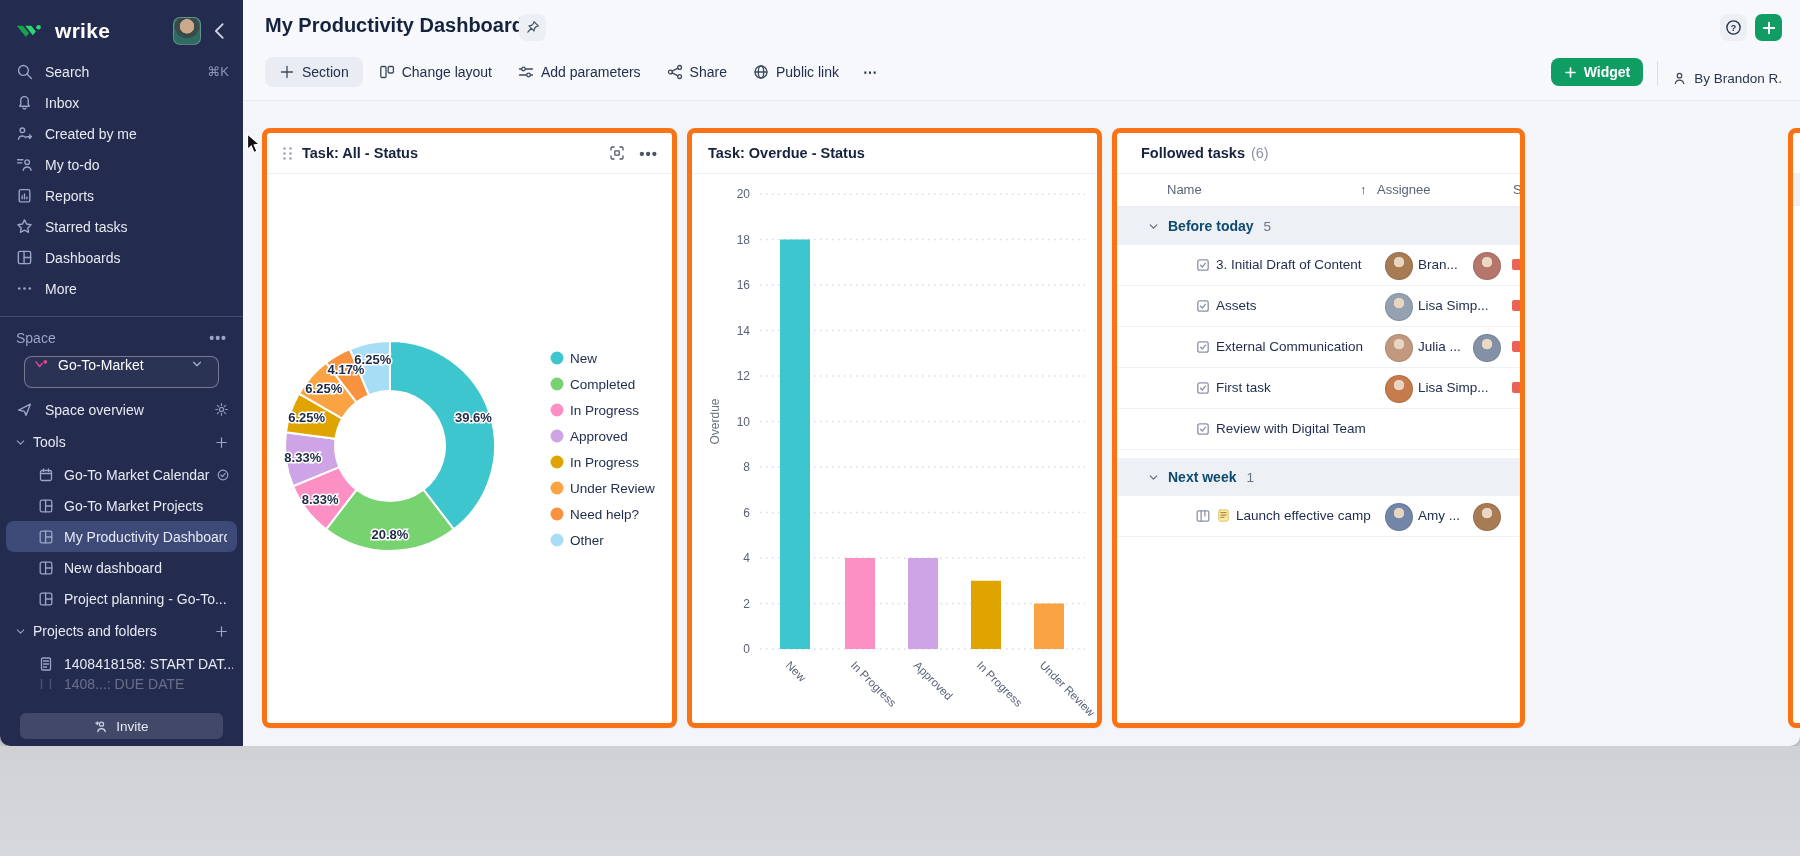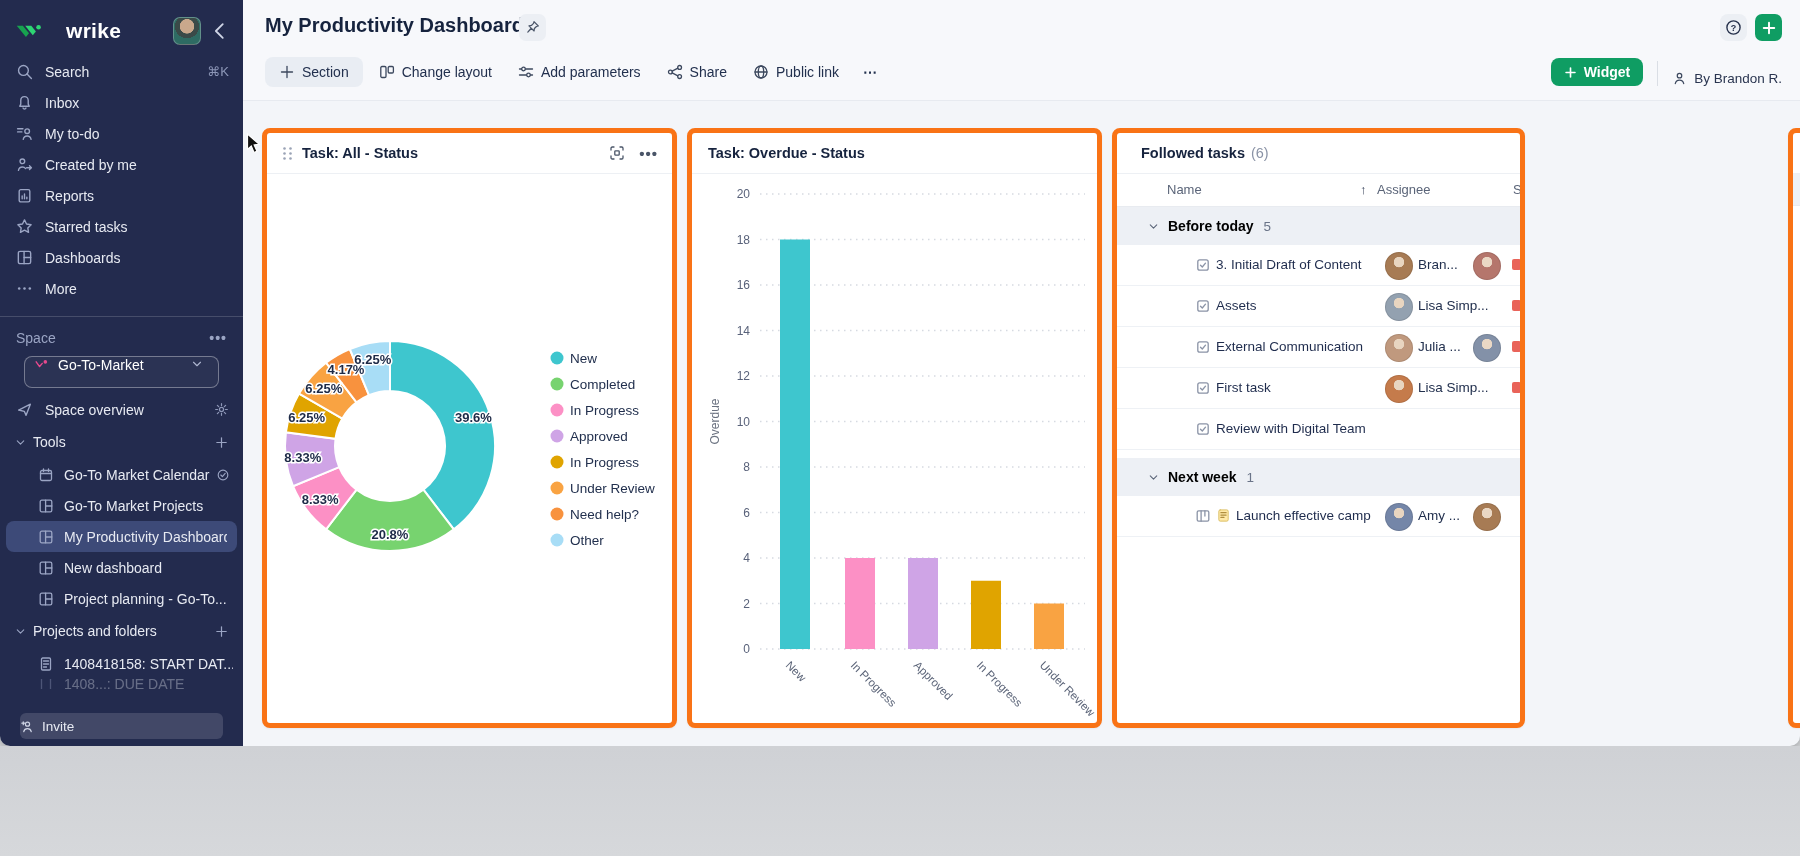--- a/index.html
+++ b/index.html
@@ -2,21 +2,21 @@
 <html><head>
 <meta charset="utf-8">
 <style>
   html,body{margin:0;padding:0;background:#d3d5d8;font-family:"Liberation Sans",sans-serif;}
   .stage{position:relative;width:1800px;height:856px;overflow:hidden;background:#d3d5d8;}
   .window{position:absolute;left:0;top:0;width:1800px;height:746px;background:#f3f5f9;border-radius:0 0 10px 10px;overflow:hidden;box-shadow:0 2px 8px rgba(0,0,0,.25);}
   .desk{position:absolute;left:0;top:746px;width:1800px;height:110px;background:linear-gradient(#cfd1d5,#d6d8db);}
   
   .sidebar{position:absolute;left:0;top:0;width:243px;height:746px;background:#232b4e;color:#e7eaf2;overflow:hidden;}
   .logo-row{display:flex;align-items:center;padding:14px 12px 8px 16px;height:34px;}
-  .logo{display:flex;align-items:center;gap:24px;}
+  .logo{display:flex;align-items:center;gap:13px;}
   .logo-text{color:#fff;font-size:21px;font-weight:700;letter-spacing:.3px;}
   .side-avatar{margin-left:auto;width:26px;height:26px;border-radius:7px;background:radial-gradient(circle at 50% 32%,#c9a88c 0 7px,#3a4a48 7.5px 12px,#2e6b63 12px);border:1px solid rgba(255,255,255,.25);}
   .collapse-btn{width:22px;height:22px;margin-left:8px;display:flex;align-items:center;justify-content:center;color:#cfd5e6;cursor:pointer;}
   .snav,.srow{display:flex;align-items:center;height:31px;padding:0 14px 0 16px;font-size:14px;cursor:pointer;}
   .sicon{width:17px;height:17px;margin-right:12px;color:#9ba5c4;flex:0 0 auto;}
   .skbd{margin-left:auto;color:#8d97b8;font-size:13px;}
   .sdivider{border-top:1px solid rgba(255,255,255,.16);margin:12px 0 6px;}
   .space-row{display:flex;align-items:center;height:30px;padding:0 16px;color:#9ba5c4;font-size:14px;}
   .space-dots{margin-left:auto;color:#9ba5c4;letter-spacing:1px;font-weight:700;cursor:pointer;}
   .space-pill{display:flex;align-items:flex-start;margin:3px 24px 6px;height:30px;border:1px solid rgba(255,255,255,.35);border-radius:8px;padding:0 14px 0 8px;font-size:14px;color:#fff;cursor:pointer;background:rgba(255,255,255,.04);}
@@ -24,21 +24,21 @@
   .pill-chev{margin-left:auto;width:14px;height:14px;color:#aeb6d0;}
   .sec-head{display:flex;align-items:center;height:34px;padding:0 14px 0 14px;font-size:14px;cursor:pointer;}
   .sec-chev{width:13px;height:13px;color:#9ba5c4;margin-right:6px;}
   .sec-plus{margin-left:auto;width:15px;height:15px;color:#9ba5c4;cursor:pointer;}
   .sub-item{display:flex;align-items:center;height:31px;padding:0 10px 0 38px;font-size:14px;cursor:pointer;position:relative;}
   .sub-item .sicon{width:16px;height:16px;margin-right:10px;}
   .sub-item.selected{background:#3d4a78;border-radius:8px;margin:0 6px;padding-left:32px;}
   .sub-item .trail{margin-left:6px;width:14px;height:14px;color:#9ba5c4;flex:0 0 auto;}
   .sub-label{white-space:nowrap;overflow:hidden;}
   .faded-item{opacity:.35;height:10px;overflow:hidden;}
-  .invite-btn{position:absolute;left:20px;right:20px;bottom:7px;height:26px;background:rgba(255,255,255,.14);border-radius:6px;display:flex;align-items:center;gap:7px;font-size:13.5px;color:#e7eaf2;cursor:pointer;}
+  .invite-btn{position:absolute;left:20px;right:20px;bottom:7px;height:26px;background:rgba(255,255,255,.14);border-radius:6px;display:flex;align-items:center;justify-content:center;gap:7px;font-size:13.5px;color:#e7eaf2;cursor:pointer;}
   .invite-btn .sicon{margin:0;width:15px;height:15px;color:#cdd3e4;}
   
   .ic svg{width:100%;height:100%;fill:none;stroke:currentColor;stroke-width:1.3;stroke-linecap:round;stroke-linejoin:round;display:block;}
   .ic svg .f{fill:currentColor;stroke:none;}
   
   .main{position:absolute;left:243px;top:0;right:0;height:746px;}
   .topbar{position:absolute;left:0;top:0;right:0;height:100px;background:#f7f8fb;border-bottom:1px solid #e7eaf0;}
   .page-title{position:absolute;left:22px;top:14px;font-size:20px;font-weight:700;color:#16233e;}
   .pin-btn{position:absolute;left:276px;top:14px;width:27px;height:27px;background:#eceff4;border-radius:7px;display:flex;align-items:center;justify-content:center;color:#4a5568;cursor:pointer;}
   .pin-btn .ic{width:15px;height:15px;}
@@ -79,21 +79,21 @@
   .ylabel{font-size:12px;fill:#6b7280;}
   
   .ft-colhead{position:relative;height:32px;border-bottom:1px solid #e8ebf0;font-size:13px;color:#5a6478;}
   .ft-colhead span{position:absolute;top:8px;white-space:nowrap;}
   .col-name{left:50px;}
   .col-sort{left:243px;color:#39445c;font-size:13px;}
   .col-assignee{left:260px;}
   .col-start{left:396px;}
   .ft-group{position:relative;height:38px;background:#edf0f5;display:flex;align-items:center;cursor:pointer;}
   .gchev{width:13px;height:13px;color:#5a6478;margin-left:30px;}
-  .glabel{font-size:14px;font-weight:700;color:#000000;margin-left:8px;}
+  .glabel{font-size:14px;font-weight:700;color:#0c4a6e;margin-left:8px;}
   .gcount{font-size:13.5px;color:#6a7488;margin-left:10px;}
   .ft-row{position:relative;height:40px;border-bottom:1px solid #eef1f5;cursor:pointer;background:#fff;}
   .ft-row .ricon{position:absolute;left:78px;top:12px;width:16px;height:16px;color:#8a93a6;}
   .ft-row .micon{position:absolute;left:99px;top:12px;width:15px;height:15px;}
   .rname{position:absolute;left:99px;top:12px;font-size:13.5px;color:#1f2c4d;white-space:nowrap;max-width:165px;overflow:hidden;}
   .rname.shift{left:119px;max-width:146px;}
   .rav{position:absolute;left:268px;top:7px;width:26px;height:26px;border-radius:50%;border:1px solid rgba(0,0,0,.1);}
   .rav.second{left:356px;}
   .rasg{position:absolute;left:301px;top:12px;font-size:13.5px;color:#22304e;white-space:nowrap;max-width:96px;overflow:hidden;}
   .odate{position:absolute;left:395px;top:14px;width:9px;height:11px;border-radius:2px;background:#e5483c;opacity:.85;}
@@ -144,38 +144,38 @@
                 <path d="M3.5 11.5h9l-1-2V6.2C11.5 4 10 2.5 8 2.5S4.5 4 4.5 6.2v3.3z"></path>
                 <path d="M6.6 13.2a1.5 1.5 0 0 0 2.8 0"></path>
               </svg>
             </span>
        <span>Inbox</span>
 
      </div>
           <div class="snav">
        <span class="sicon ic">
               <svg viewBox="0 0 16 16">
+                <circle cx="6" cy="5" r="2.2"></circle>
+                <path d="M2.3 13.5c.4-2 1.8-3.2 3.7-3.2 1.3 0 2.4.6 3.1 1.6"></path>
+                <path d="M10 11h4.5m0 0-1.8-1.8M14.5 11l-1.8 1.8"></path>
+              </svg>
+            </span>
+       <span>Created by me</span>
+
+     </div>
+          <div class="snav">
+       <span class="sicon ic">
+              <svg viewBox="0 0 16 16">
                 <line x1="1.5" y1="3.5" x2="6.5" y2="3.5"></line>
                 <line x1="1.5" y1="6.5" x2="5.5" y2="6.5"></line>
                 <circle cx="10.5" cy="5.8" r="2.2"></circle>
                 <path d="M6.8 13.5c.4-2 1.8-3.2 3.7-3.2s3.3 1.2 3.7 3.2"></path>
               </svg>
             </span>
        <span>My to-do</span>
-
-     </div>
-          <div class="snav">
-       <span class="sicon ic">
-              <svg viewBox="0 0 16 16">
-                <circle cx="6" cy="5" r="2.2"></circle>
-                <path d="M2.3 13.5c.4-2 1.8-3.2 3.7-3.2 1.3 0 2.4.6 3.1 1.6"></path>
-                <path d="M10 11h4.5m0 0-1.8-1.8M14.5 11l-1.8 1.8"></path>
-              </svg>
-            </span>
-       <span>Created by me</span>
 
      </div>
           <div class="snav">
        <span class="sicon ic">
               <svg viewBox="0 0 16 16">
                 <rect x="3" y="2.5" width="10" height="11.5" rx="1.5"></rect>
                 <line x1="5.8" y1="11" x2="5.8" y2="8.5"></line>
                 <line x1="8" y1="11" x2="8" y2="6.5"></line>
                 <line x1="10.2" y1="11" x2="10.2" y2="9.5"></line>
               </svg>

